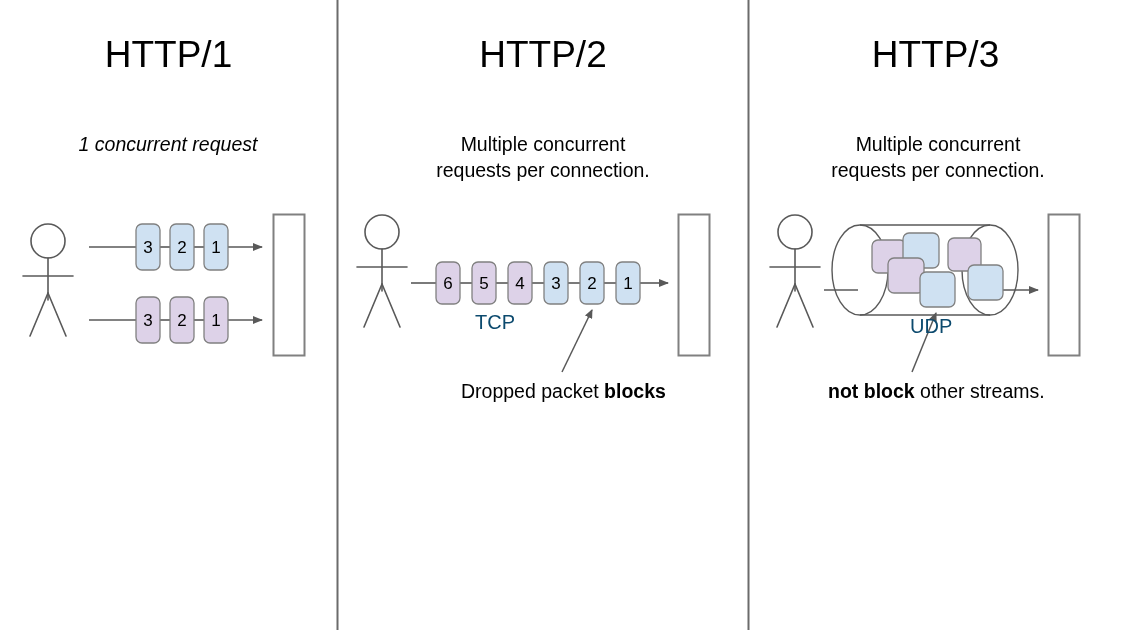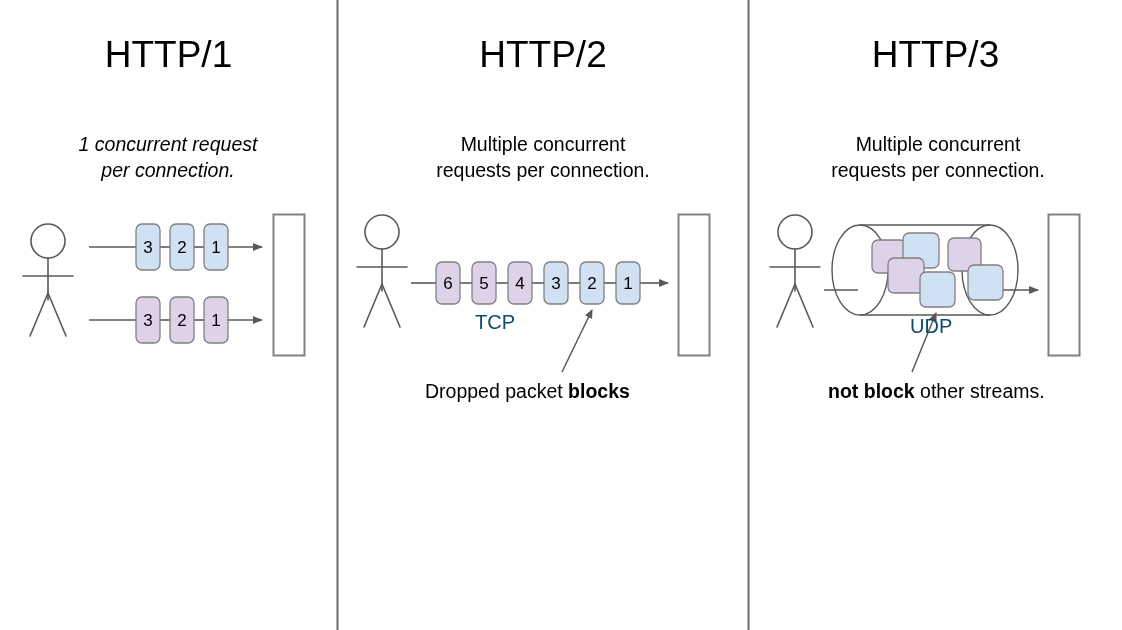--- a/index.html
+++ b/index.html
@@ -189,33 +189,32 @@
 
     <line x1="912" y1="372" x2="936" y2="313" stroke="#595959" stroke-width="1.5" marker-end="url(#arrowHeadSm)"></line>
 
     <rect x="1048.5" y="214.5" width="31" height="141" fill="#ffffff" stroke="#808080" stroke-width="2"></rect>
   </svg>
 
   <div class="panel-title" style="left:0; top:34px; width:337px;">HTTP/1</div>
 
   <div class="panel-sub" style="left:8px; top:131px; width:320px;font-style:italic;">
     <div>1 concurrent request</div>
-    <div>per connection.</div>
   </div>
 
   <div class="panel-title" style="left:338px; top:34px; width:410px;">HTTP/2</div>
 
   <div class="panel-sub" style="left:348px; top:131px; width:390px;">
     <div>Multiple concurrent</div>
     <div>requests per connection.</div>
   </div>
 
   <div class="proto-label" style="left:429px; top:311px;">TCP</div>
 
-  <div class="panel-note" style="left:425px; top:378px; width:280px;">
+  <div class="panel-note" style="left:461px; top:378px; width:280px;">
     <div><span>Dropped packet </span><b>blocks</b></div>
   </div>
 
   <div class="panel-title" style="left:749px; top:34px; width:373px;">HTTP/3</div>
 
   <div class="panel-sub" style="left:758px; top:131px; width:360px;">
     <div>Multiple concurrent</div>
     <div>requests per connection.</div>
   </div>
 

